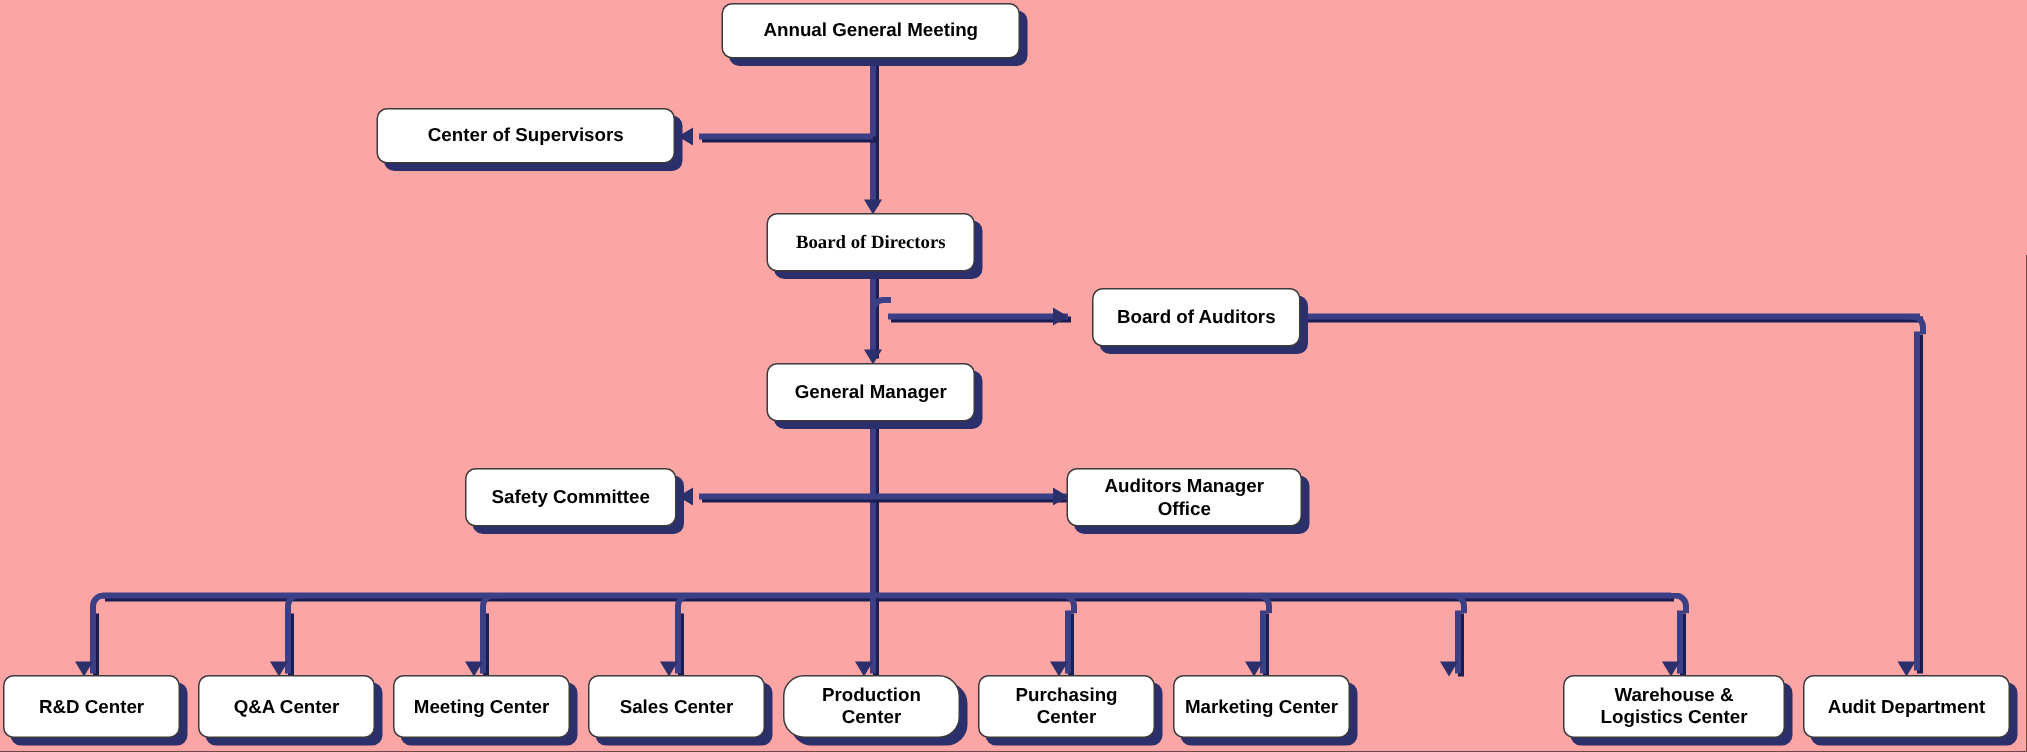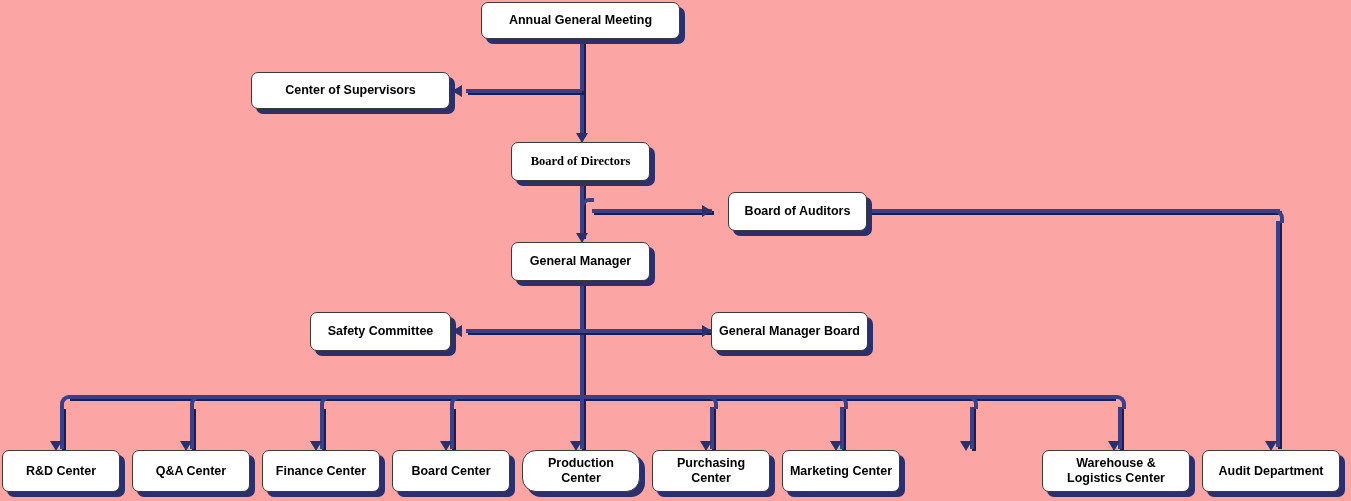--- a/index.html
+++ b/index.html
@@ -162,37 +162,37 @@
 
   <div class="node" style="left:511px; top:242px; width:139px; height:39px;">
     <span>General Manager</span>
   </div>
 
   <div class="node" style="left:310px; top:312px; width:141px; height:39px;">
     <span>Safety Committee</span>
   </div>
 
   <div class="node" style="left:711px; top:312px; width:157px; height:39px;">
-    <span>General Manager Board</span>
+    <span>Auditors Manager Office</span>
   </div>
 
   <div class="node" style="left:2px; top:450px; width:118px; height:42px;">
     <span>R&amp;D Center</span>
   </div>
 
   <div class="node" style="left:132px; top:450px; width:118px; height:42px;">
     <span>Q&amp;A Center</span>
   </div>
 
   <div class="node" style="left:262px; top:450px; width:118px; height:42px;">
-    <span>Finance Center</span>
+    <span>Meeting Center</span>
   </div>
 
   <div class="node" style="left:392px; top:450px; width:118px; height:42px;">
-    <span>Board Center</span>
+    <span>Sales Center</span>
   </div>
 
   <div class="node" style="left:522px; top:450px; width:118px; height:42px;border-radius:14px;">
     <span>Production Center</span>
   </div>
 
   <div class="node" style="left:652px; top:450px; width:118px; height:42px;">
     <span>Purchasing Center</span>
   </div>
 

